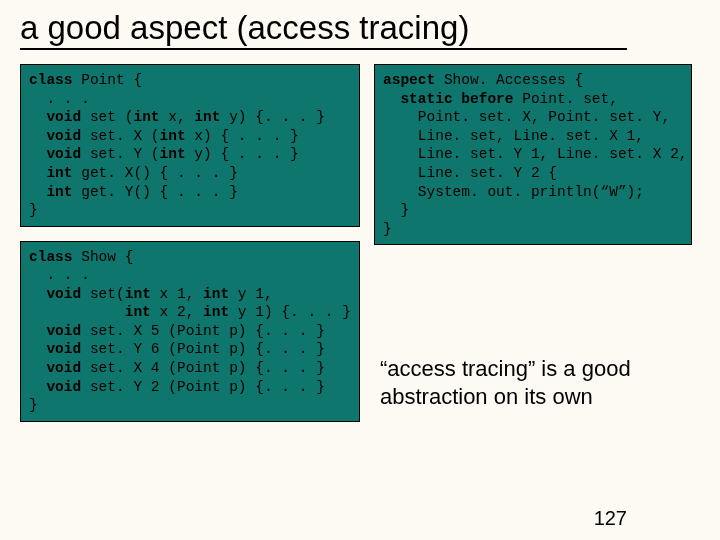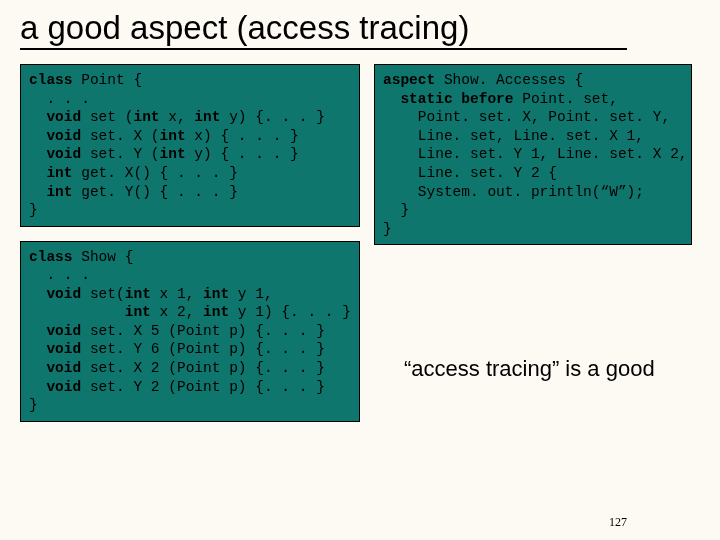--- a/index.html
+++ b/index.html
@@ -42,28 +42,27 @@
     line-height: 1.28;
     white-space: pre;
   }
   .kw { font-weight: bold; }
   .note {
     font-family: "Comic Sans MS", "Comic Sans", cursive, sans-serif;
     font-size: 22px;
     line-height: 1.25;
     margin-top: 110px;
     padding-left: 6px;
-    margin-left: 24px;
   }
   .pagenum {
     position: absolute;
     right: 20px;
     bottom: 10px;
-    font-size: 12px;
-    font-family: Liberation Serif, serif;
+    font-size: 20px;
+    font-family: Liberation Sans, sans-serif;
   }
 </style>
 </head>
 <body>
 
 <div class="slide">
 
   <div class="title">a good aspect (access tracing)</div>
 
   <div class="cols">
@@ -81,21 +80,21 @@
 <span>}</span></pre>
       </div>
 
       <div class="codebox">
 <pre><span class="kw">class</span><span> Show {</span>
 <span>  . . .</span>
 <span class="kw">  void</span><span> set(</span><span class="kw">int</span><span> x 1, </span><span class="kw">int</span><span> y 1,</span>
 <span>           </span><span class="kw">int</span><span> x 2, </span><span class="kw">int</span><span> y 1) {. . . }</span>
 <span class="kw">  void</span><span> set. X 5 (Point p) {. . . }</span>
 <span class="kw">  void</span><span> set. Y 6 (Point p) {. . . }</span>
-<span class="kw">  void</span><span> set. X 2 (Point p) {. . . }</span>
+<span class="kw">  void</span><span> set. X 4 (Point p) {. . . }</span>
 <span class="kw">  void</span><span> set. Y 2 (Point p) {. . . }</span>
 <span>}</span></pre>
       </div>
 
     </div>
 
     <div class="rightcol">
 
       <div class="codebox">
 <pre><span class="kw">aspect</span><span> Show. Accesses {</span>
@@ -104,20 +103,21 @@
 <span>    Line. set, Line. set. X 1,</span>
 <span>    Line. set. Y 1, Line. set. X 2,</span>
 <span>    Line. set. Y 2 {</span>
 <span>    System. out. println(“W”);</span>
 <span>  }</span>
 <span>}</span></pre>
       </div>
 
       <div class="note">
         <div>“access tracing” is a good</div>
+        <div>abstraction on its own</div>
       </div>
 
     </div>
 
   </div>
 
   <div class="pagenum">127</div>
 
 </div>
 

